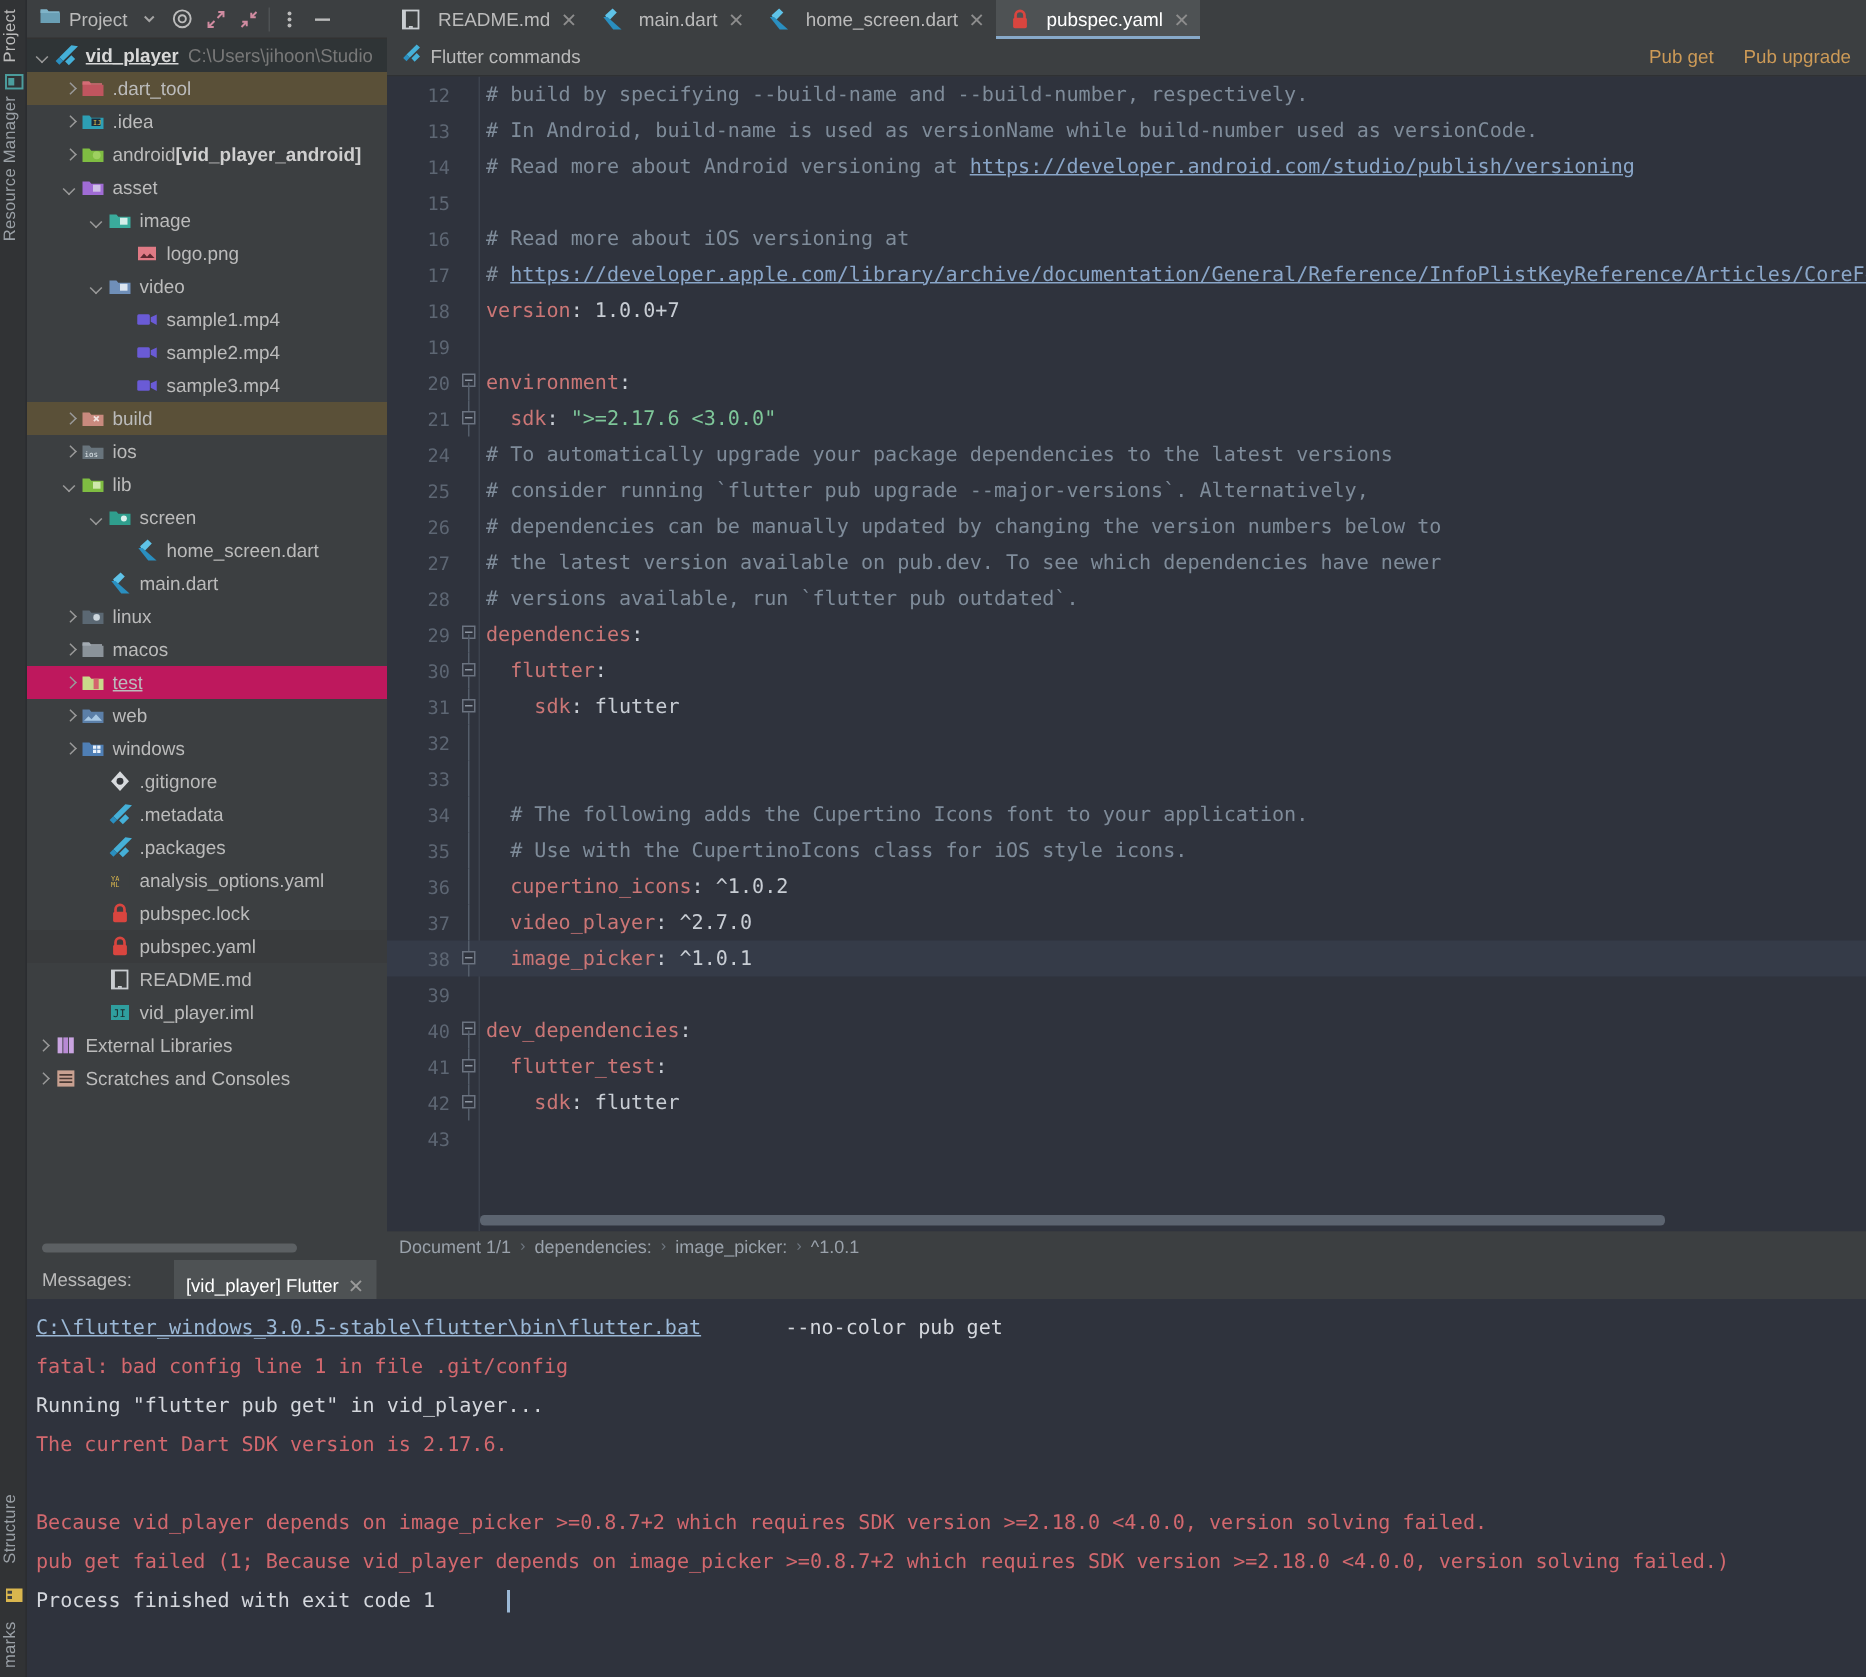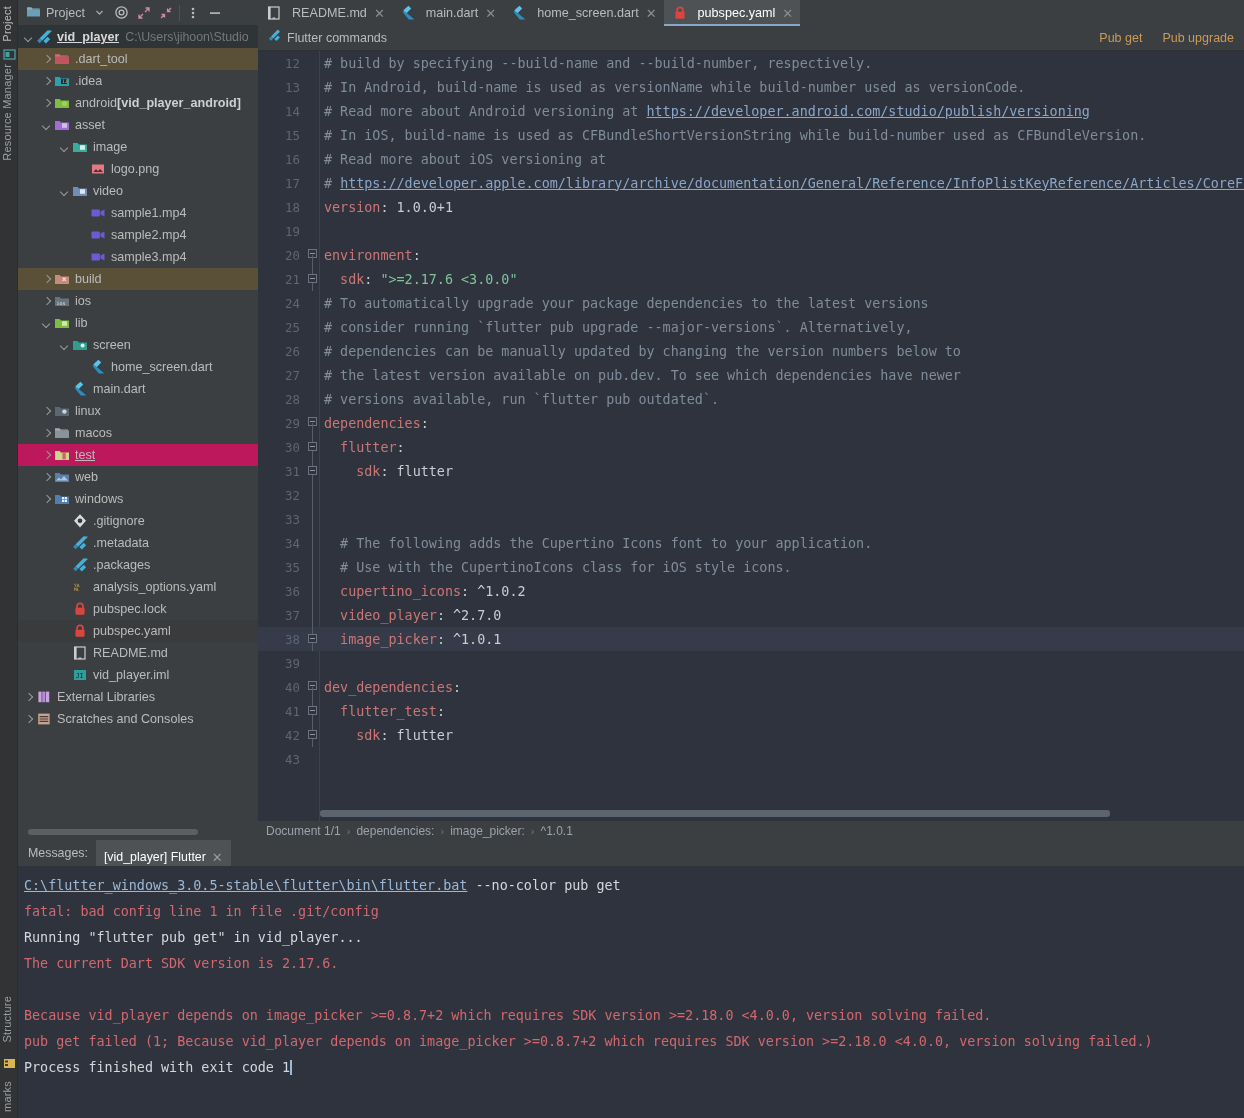--- a/index.html
+++ b/index.html
@@ -202,33 +202,34 @@
     height:26px; background:#3c3f41; display:flex; align-items:stretch;
   }
   .msg-title {
     display:flex; align-items:center; font-size:12.4px; color:#bbbbbb;
     padding: 0 8px 0 10px;
   }
   .msg-tab {
     display:flex; align-items:center; gap:6px; padding: 17px 8px;
     font-size:12.4px; color:#ffffff; background:#4e5254; position:relative;
     cursor:pointer;
+    margin-left:20px;
   }
   .msg-tab::after {
     content:''; position:absolute; left:0; right:0; bottom:0; height:2px;
     background:#87a9c9;
   }
   .msg-tab .x { font-size:13px; color:#9a9a9a; }
   .console {
     position:absolute; top:26px; left:0; right:0; bottom:0;
     background:#2f333d; padding: 6px 0 0 6px;
     font-family:"DejaVu Sans Mono", monospace; font-size:13.4px;
     overflow:hidden;
   }
-  .cline { height:26px; display:flex; align-items:center; white-space:pre; }
+  .cline { height:26px; display:flex; align-items:center; white-space:pre;gap:48px; }
   .c-white { color:#d4d7dd; }
   .c-red   { color:#d2686e; }
   .c-link  { color:#9bb8d6; text-decoration:underline; }
   .caret {
     display:inline-block; width:1.5px; height:15px; background:#9bb8d6;
     vertical-align:-3px;
   }
 </style>
 </head>
 <body>
@@ -732,24 +733,24 @@
     <div class="link-btn">Pub upgrade</div>
   </div>
 
   <div class="editor">
     <div class="gutter-bg"></div>
     <div class="gutter-divider"></div>
     <div class="code-area" id="code-area">
         <div class="line"><span class="lnum">12</span><span class="fold"></span><span class="ctext"><span class="cm"># build by specifying --build-name and --build-number, respectively.</span></span></div>
         <div class="line"><span class="lnum">13</span><span class="fold"></span><span class="ctext"><span class="cm"># In Android, build-name is used as versionName while build-number used as versionCode.</span></span></div>
         <div class="line"><span class="lnum">14</span><span class="fold"></span><span class="ctext"><span class="cm"># Read more about Android versioning at </span><span class="lnk">https://developer.android.com/studio/publish/versioning</span></span></div>
-        <div class="line"><span class="lnum">15</span><span class="fold"></span><span class="ctext"><span class="cm"># In iOS, build-name is used as CFBundleShortVersionString while build-number used as CFBundleVersion.</span></span></div>
+        <div class="line"><span class="lnum">15</span><span class="fold"></span></div>
         <div class="line"><span class="lnum">16</span><span class="fold"></span><span class="ctext"><span class="cm"># Read more about iOS versioning at</span></span></div>
         <div class="line"><span class="lnum">17</span><span class="fold"></span><span class="ctext"><span class="cm"># </span><span class="lnk">https://developer.apple.com/library/archive/documentation/General/Reference/InfoPlistKeyReference/Articles/CoreFou</span></span></div>
-        <div class="line"><span class="lnum">18</span><span class="fold"></span><span class="ctext"><span class="key">version</span><span class="val">: 1.0.0+1</span></span></div>
+        <div class="line"><span class="lnum">18</span><span class="fold"></span><span class="ctext"><span class="key">version</span><span class="val">: 1.0.0+7</span></span></div>
         <div class="line"><span class="lnum">19</span><span class="fold"></span><span class="ctext"></span></div>
         <div class="line"><span class="lnum">20</span><span class="fold"><i class="fmark"></i><i class="fline" style="top:12px"></i></span><span class="ctext"><span class="key">environment</span><span class="val">:</span></span></div>
         <div class="line"><span class="lnum">21</span><span class="fold"><i class="fline"></i><i class="fend" style="top:7px"></i></span><span class="ctext"><span class="key">  sdk</span><span class="val">: </span><span class="str">"&gt;=2.17.6 &lt;3.0.0"</span></span></div>
         <div class="line"><span class="lnum">24</span><span class="fold"></span><span class="ctext"><span class="cm"># To automatically upgrade your package dependencies to the latest versions</span></span></div>
         <div class="line"><span class="lnum">25</span><span class="fold"></span><span class="ctext"><span class="cm"># consider running `flutter pub upgrade --major-versions`. Alternatively,</span></span></div>
         <div class="line"><span class="lnum">26</span><span class="fold"></span><span class="ctext"><span class="cm"># dependencies can be manually updated by changing the version numbers below to</span></span></div>
         <div class="line"><span class="lnum">27</span><span class="fold"></span><span class="ctext"><span class="cm"># the latest version available on pub.dev. To see which dependencies have newer</span></span></div>
         <div class="line"><span class="lnum">28</span><span class="fold"></span><span class="ctext"><span class="cm"># versions available, run `flutter pub outdated`.</span></span></div>
         <div class="line"><span class="lnum">29</span><span class="fold"><i class="fmark"></i><i class="fline" style="top:12px"></i></span><span class="ctext"><span class="key">dependencies</span><span class="val">:</span></span></div>
         <div class="line"><span class="lnum">30</span><span class="fold"><i class="fline"></i><i class="fmark" style="top:7px"></i></span><span class="ctext"><span class="key">  flutter</span><span class="val">:</span></span></div>

